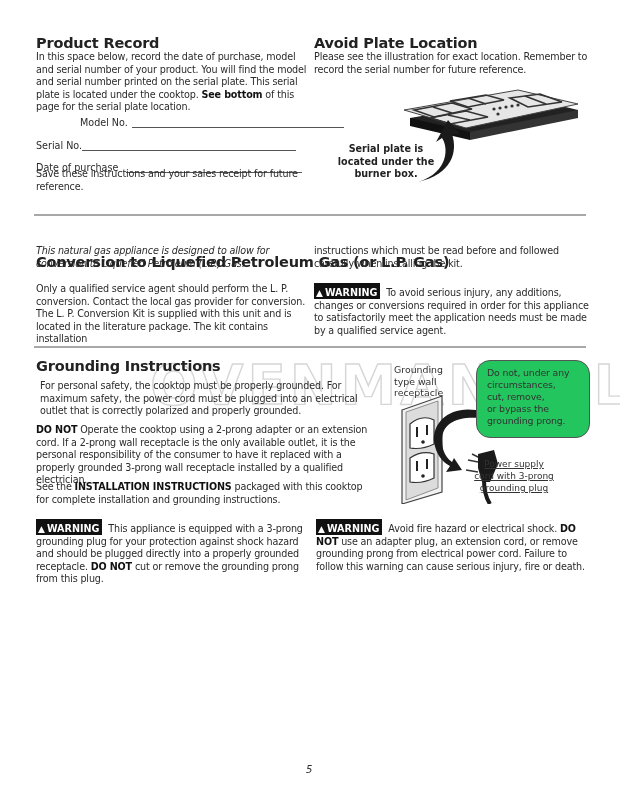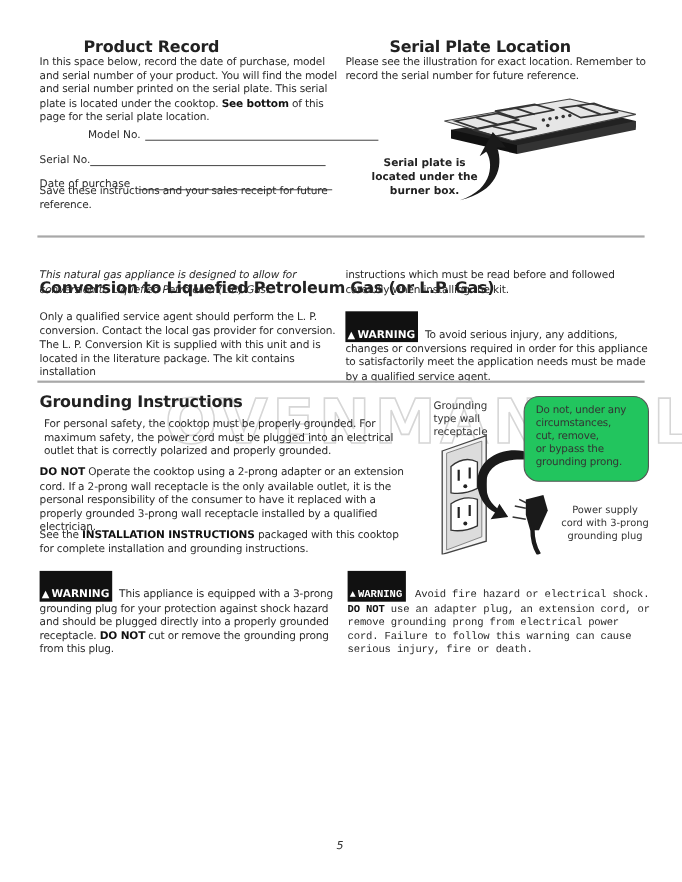--- a/index.html
+++ b/index.html
@@ -1,28 +1,28 @@
 <!DOCTYPE html>
 <html><head>
 <meta charset="utf-8">
 <style>
   html, body { margin:0; padding:0; background:#fff; }
   body { width:620px; height:802px; position:relative; overflow:hidden;
          font-family:"DejaVu Sans", sans-serif; color:#2a2a2a; }
   .abs { position:absolute; }
   h1, h2 { margin:0; font-weight:bold; color:#222; font-family:"DejaVu Sans", sans-serif; }
-  h1 { font-size:14.5px; letter-spacing:-0.2px;margin-left:40px; }
+  h1 { font-size:14.5px; letter-spacing:-0.2px; }
   h2 { font-size:14.5px; letter-spacing:-0.2px; }
   p { margin:0; font-size:9.6px; line-height:12.6px; letter-spacing:-0.15px; }
   .b { font-weight:bold; color:#111; }
   .rule { position:absolute; left:34px; width:552px; height:2px; background:#a8a8a8; }
   .field { position:absolute; left:36px; font-size:9.6px; display:flex; align-items:flex-end; }
   .field .line { border-bottom:1px solid #555; height:10px; margin-left:4px; }
   .warn { display:inline-block; background:#111; color:#fff; font-weight:bold; font-size:9.6px;
-          padding:16px 3px 0 2px; line-height:12px; letter-spacing:0px; margin-right:3px; }
+          padding:4px 3px 0 2px; line-height:12px; letter-spacing:0px; margin-right:3px; }
   .warn .tri { display:inline-block; font-size:9px; margin-right:2px; }
   .watermark { position:absolute; left:150px; top:352px; font-size:56px; font-weight:bold;
                color:transparent; -webkit-text-stroke:1.4px #d6d6d6; letter-spacing:4px;
                font-family:"DejaVu Sans", sans-serif; pointer-events:none; white-space:nowrap; }
   .callout { position:absolute; left:476px; top:360px; width:112px; height:76px;
              border:1.5px solid #555; border-radius:14px; background:#22c55e; }
   .callout p { font-size:9.4px; line-height:12px; padding:6px 0 0 10px; color:#333; }
   .pagenum { position:absolute; left:306px; top:764px; font-size:10px; font-style:italic; color:#333; }
 </style>
 </head>
@@ -40,21 +40,21 @@
 <div class="field" style="top:140px;">
   <span>Serial No.</span>
   <span class="line" style="width:214px;margin-left:0;"></span>
 </div>
 <div class="field" style="top:162px;">
   <span>Date of purchase</span>
   <span class="line" style="width:176px;margin-left:8px;"></span>
 </div>
 <p class="abs" style="left:36px;top:168px;width:272px;">Save these instructions and your sales receipt for future reference.</p>
 
-<h1 class="abs" style="left:314px;top:35px;">Serial Plate Location</h1>
+<h1 class="abs" style="left:314px;top:35px;">Avoid Plate Location</h1>
 <p class="abs" style="left:314px;top:51px;width:278px;">Please see the illustration for exact location. Remember to record the serial number for future reference.</p>
 
 <svg class="abs" style="left:400px;top:76px;" width="180" height="110" viewBox="0 0 180 110">
 
   <polygon points="10,42 128,22 178,34 178,40 70,62 10,48" fill="#222"></polygon>
   <polygon points="10,42 70,56 70,64 10,50" fill="#111"></polygon>
   <polygon points="70,56 178,34 178,42 70,64" fill="#333"></polygon>
 
   <polygon points="4,34 118,14 178,28 66,52" fill="#e6e6e6" stroke="#444" stroke-width="1"></polygon>
 
@@ -137,23 +137,23 @@
 <div class="callout">
   <p>
     <span>Do not, under any</span><br>
     <span>circumstances,</span><br>
     <span>cut, remove,</span><br>
     <span>or bypass the</span><br>
     <span>grounding prong.</span>
   </p>
 </div>
 
-<div class="abs" style="left:500px;top:458px;width:100px;text-align:center;font-size:9px;line-height:12px;color:#333;">
+<div class="abs" style="left:464px;top:458px;width:100px;text-align:center;font-size:9px;line-height:12px;color:#333;text-decoration:underline;">
   <div>Power supply</div>
   <div>cord with 3-prong</div>
   <div>grounding plug</div>
 </div>
 
 <p class="abs" style="left:36px;top:519px;width:276px;"><span class="warn"><span class="tri">▲</span><span>WARNING</span></span><span> This appliance is equipped with a 3-prong grounding plug for your protection against shock hazard and should be plugged directly into a properly grounded receptacle. </span><span class="b">DO NOT</span><span> cut or remove the grounding prong from this plug.</span></p>
 
-<p class="abs" style="left:316px;top:519px;width:276px;font-family:Liberation Mono, monospace;"><span class="warn"><span class="tri">▲</span><span>WARNING</span></span><span> Avoid fire hazard or electrical shock. </span><span class="b">DO NOT</span><span> use an adapter plug, an extension cord, or remove grounding prong from electrical power cord. Failure to follow this warning can cause serious injury, fire or death.</span></p>
+<p class="abs" style="left:316px;top:519px;width:276px;"><span class="warn"><span class="tri">▲</span><span>WARNING</span></span><span> Avoid fire hazard or electrical shock. </span><span class="b">DO NOT</span><span> use an adapter plug, an extension cord, or remove grounding prong from electrical power cord. Failure to follow this warning can cause serious injury, fire or death.</span></p>
 
 <div class="pagenum">5</div>
 
 </body></html>

